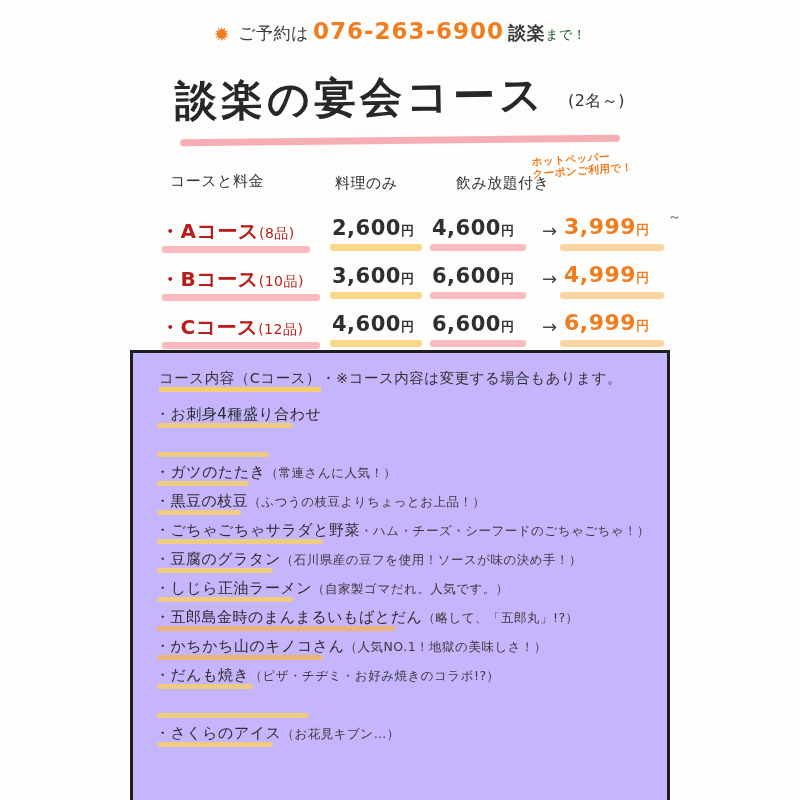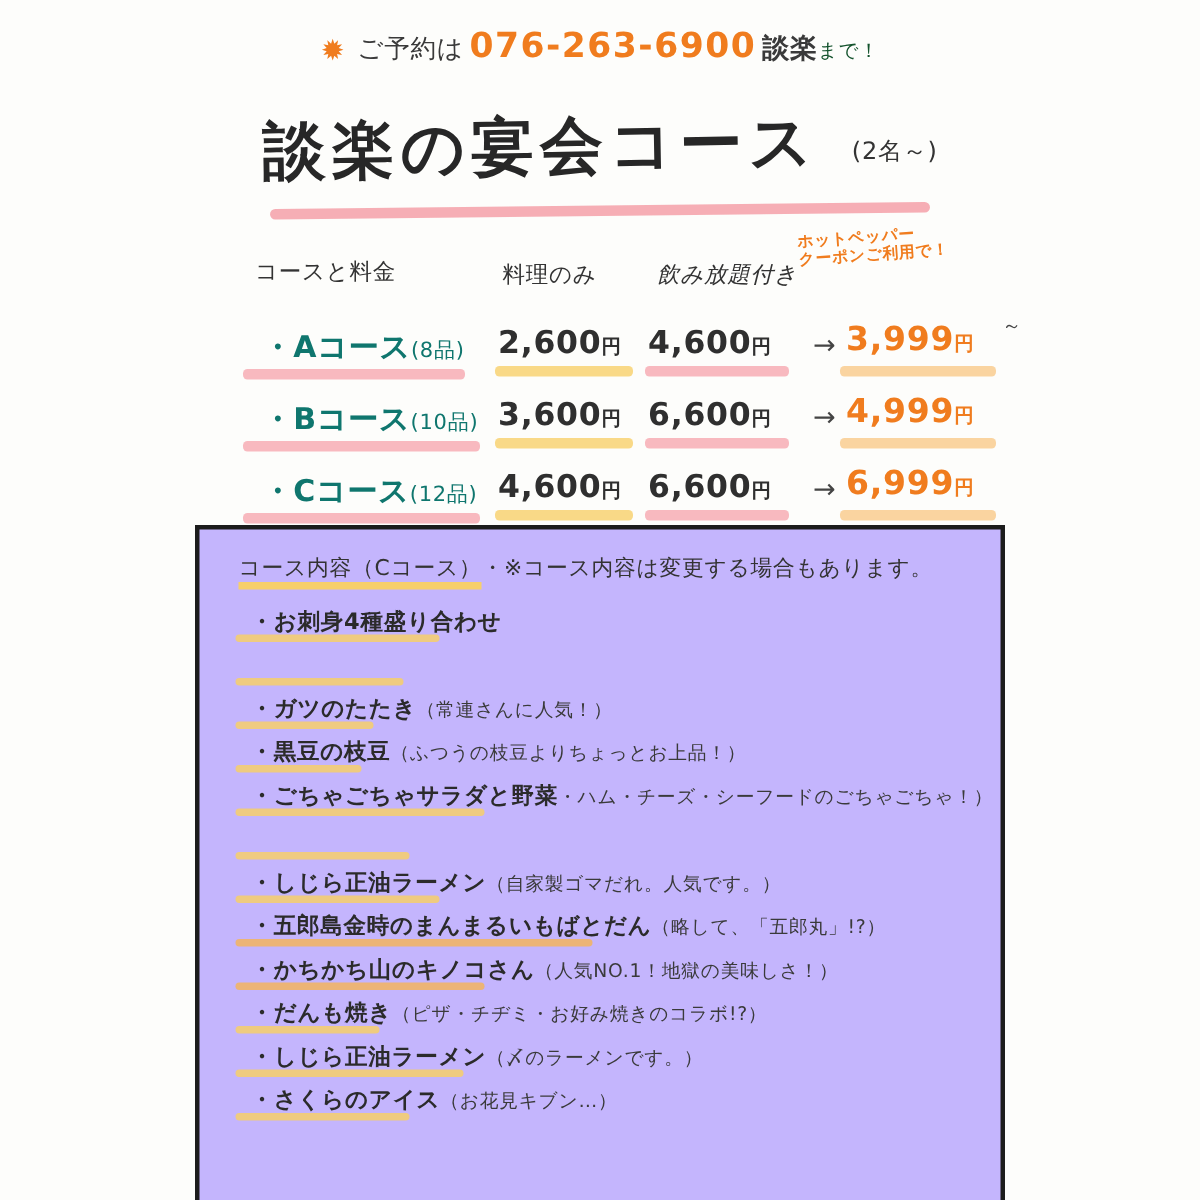--- a/index.html
+++ b/index.html
@@ -112,44 +112,43 @@
     height: 46px;
   }
   .ph {
     position: absolute;
     font-size: 15px;
     color: #333;
     white-space: nowrap;
   }
   .ph.c1 { left: 10px;  top: 6px; }
   .ph.c2 { left: 175px; top: 8px; }
-  .ph.c3 { left: 278px; top: 8px; font-style: italic; }
+  .ph.c3 { left: 296px; top: 8px; }
 
   .note-orange {
     position: absolute;
     left: 372px;
     top: -14px;
     font-size: 10.5px;
     color: #f07c1e;
     font-weight: bold;
     line-height: 12px;
     white-space: nowrap;
     transform: rotate(-4deg);
   }
 
   .cell {
     position: absolute;
     white-space: nowrap;
   }
   .cname {
     left: 0px;
     font-size: 20px;
-    color: #0f766e;
-    font-weight: bold;
-    margin-left: 15px;
+    color: #b91c1c;
+    font-weight: bold;
   }
   .cname .small {
     font-size: 14px;
     font-weight: normal;
   }
   .cprice {
     font-size: 21px;
     color: #2f2f2f;
     font-weight: bold;
   }
@@ -208,24 +207,23 @@
     padding-bottom: 1px;
   }
   .item {
     position: absolute;
     left: 22px;
     font-size: 14px;
     color: #333;
     white-space: nowrap;
   }
   .item .name {
-    font-weight: bold;
+    font-weight: normal;
     font-size: 15px;
     color: #2b2b2b;
-    margin-left: 12px;
   }
   .item .desc {
     font-size: 12.5px;
     color: #3a3a3a;
   }
   .uline {
     position: absolute;
     height: 5px;
     border-radius: 3px;
     opacity: .85;
@@ -327,34 +325,34 @@
 
     <div class="item hw" style="top:110px"><span class="name">・ガツのたたき</span><span class="desc">（常連さんに人気！）</span></div>
     <div class="uline u-yellow" style="left:24px; top:128px; width:92px;"></div>
 
     <div class="item hw" style="top:139px"><span class="name">・黒豆の枝豆</span><span class="desc">（ふつうの枝豆よりちょっとお上品！）</span></div>
     <div class="uline u-yellow" style="left:24px; top:157px; width:84px;"></div>
 
     <div class="item hw" style="top:168px"><span class="name">・ごちゃごちゃサラダと野菜</span><span class="desc">・ハム・チーズ・シーフードのごちゃごちゃ！）</span></div>
     <div class="uline u-yellow" style="left:24px; top:186px; width:166px;"></div>
 
+    <div class="item hw" style="top:197px"><span class="name">・豆腐のグラタン</span><span class="desc">（石川県産の豆フを使用！ソースが味の決め手！）</span></div>
     <div class="uline u-yellow" style="left:24px; top:215px; width:116px;"></div>
 
     <div class="item hw" style="top:226px"><span class="name">・しじら正油ラーメン</span><span class="desc">（自家製ゴマだれ。人気です。）</span></div>
     <div class="uline u-yellow" style="left:24px; top:244px; width:136px;"></div>
 
     <div class="item hw" style="top:255px"><span class="name">・五郎島金時のまんまるいもばとだん</span><span class="desc">（略して、「五郎丸」!?）</span></div>
     <div class="uline u-orange" style="left:24px; top:273px; width:238px;"></div>
 
     <div class="item hw" style="top:284px"><span class="name">・かちかち山のキノコさん</span><span class="desc">（人気NO.1！地獄の美味しさ！）</span></div>
     <div class="uline u-orange" style="left:24px; top:302px; width:166px;"></div>
 
     <div class="item hw" style="top:313px"><span class="name">・だんも焼き</span><span class="desc">（ピザ・チヂミ・お好み焼きのコラボ!?）</span></div>
     <div class="uline u-yellow" style="left:24px; top:331px; width:96px;"></div>
 
-    <div class="item hw" style="top:342px"><span class="name">・しじら正油ラーメン</span><span class="desc">（〆のラーメンです。）</span></div>
     <div class="uline u-yellow" style="left:24px; top:360px; width:152px;"></div>
 
     <div class="item hw" style="top:371px"><span class="name">・さくらのアイス</span><span class="desc">（お花見キブン…）</span></div>
     <div class="uline u-yellow" style="left:24px; top:389px; width:116px;"></div>
   </div>
 
 </div>
 
 </body></html>

